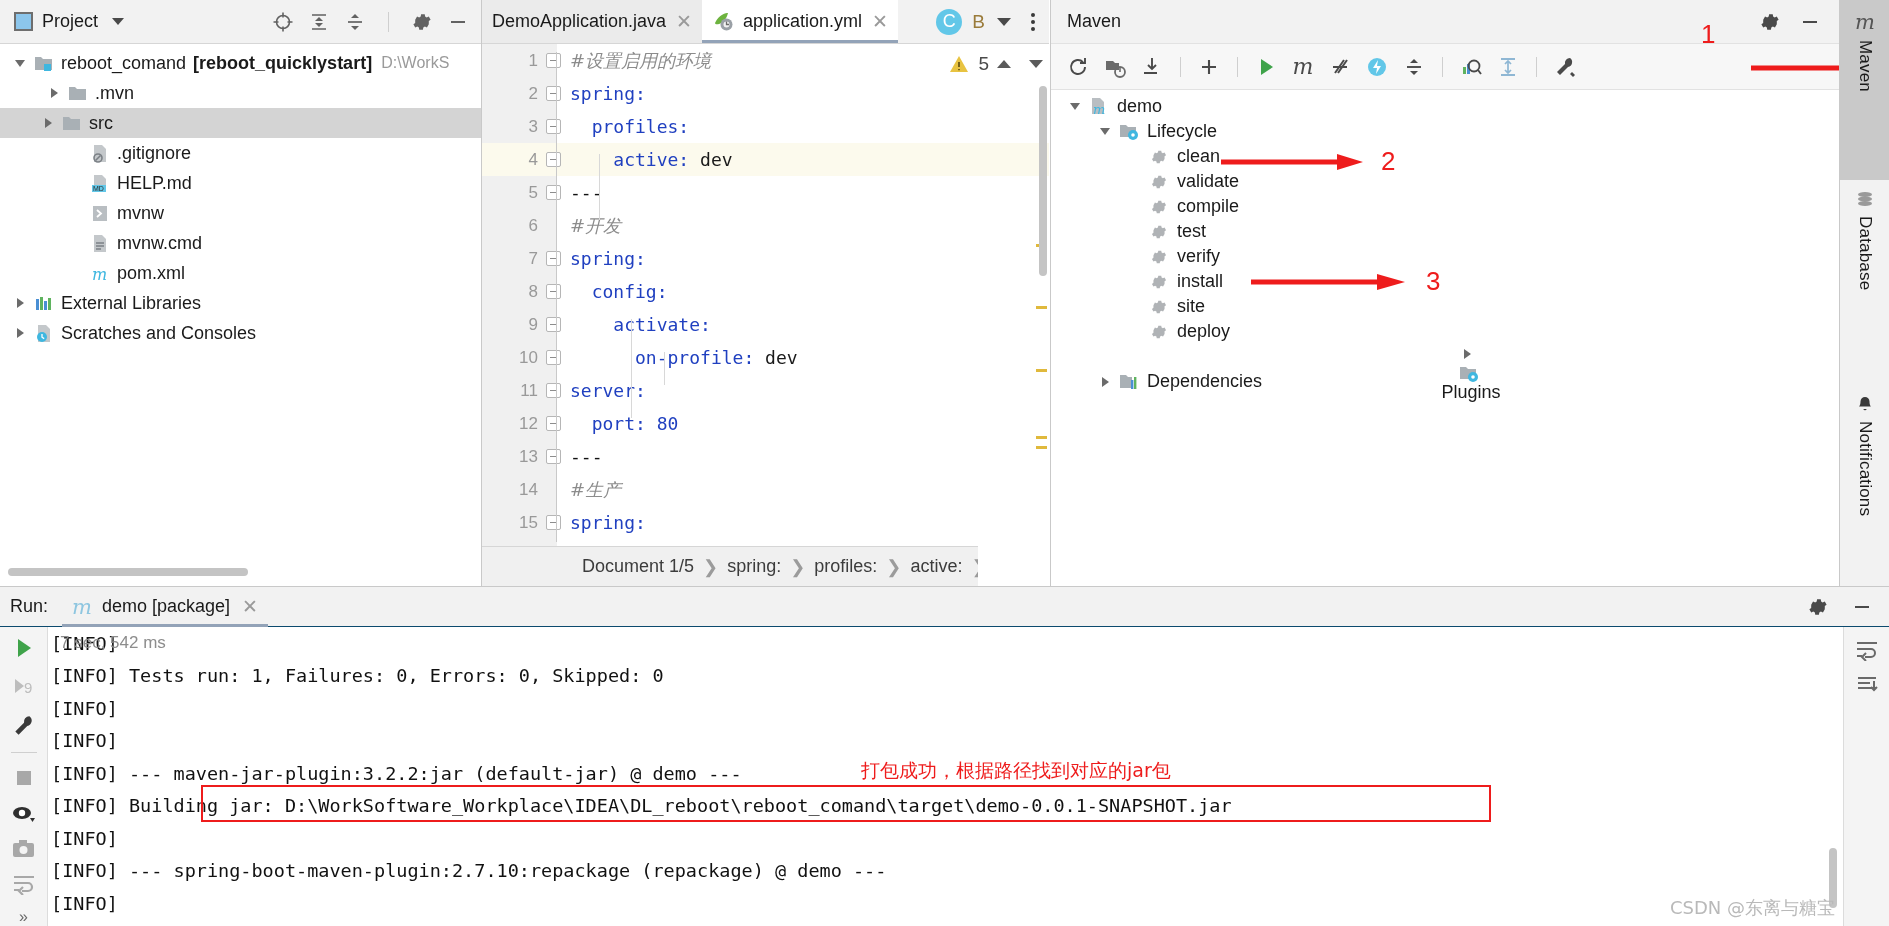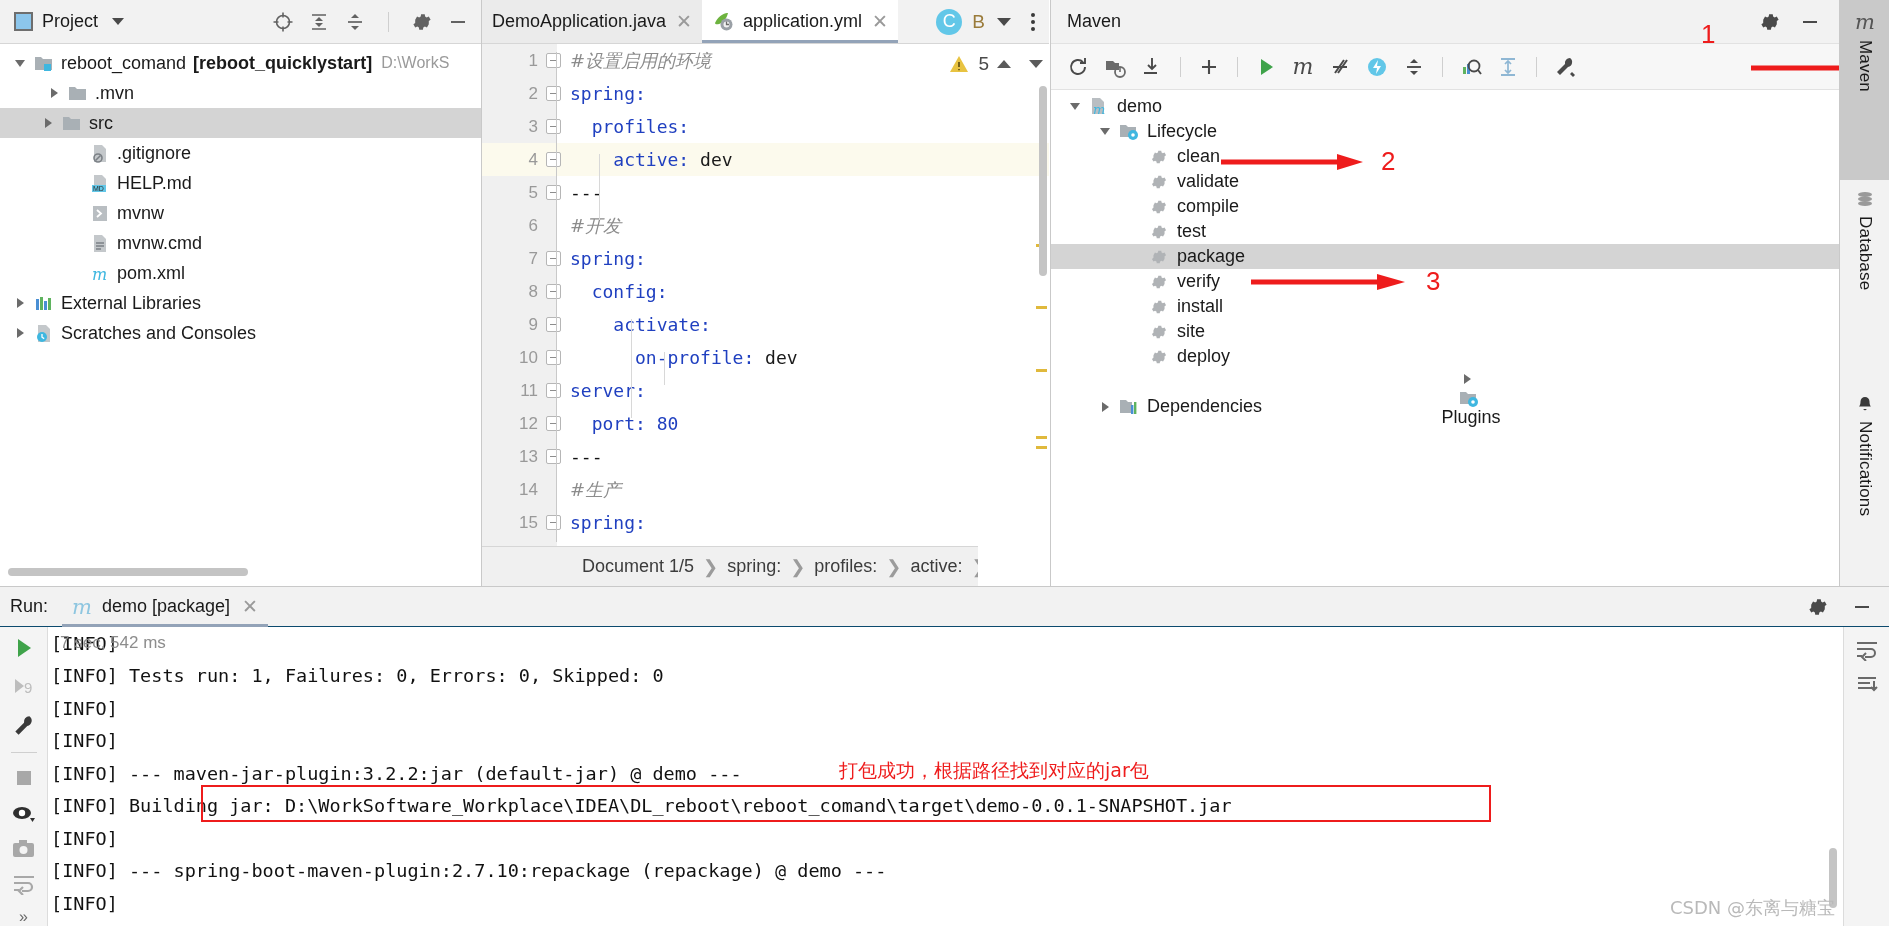--- a/index.html
+++ b/index.html
@@ -628,30 +628,20 @@
         <div class="mnode" style="padding-left: 74px;">
           <span class="arrow none"></span>
           <span class="ico fi">
             <svg width="18" height="18" viewBox="0 0 24 24">
               <path fill="#b0b3b6" d="M12 8.6a3.4 3.4 0 100 6.8 3.4 3.4 0 000-6.8zm0 5a1.6 1.6 0 110-3.2 1.6 1.6 0 010 3.2z"></path>
               <path fill="#b0b3b6" d="M19.4 13a7.8 7.8 0 000-2l2-1.5-2-3.4-2.3 1a7.6 7.6 0 00-1.7-1l-.4-2.5h-4l-.4 2.5c-.6.2-1.2.6-1.7 1l-2.3-1-2 3.4L4.6 11a7.8 7.8 0 000 2l-2 1.5 2 3.4 2.3-1c.5.4 1.1.8 1.7 1l.4 2.5h4l.4-2.5c.6-.2 1.2-.6 1.7-1l2.3 1 2-3.4L19.4 13z"></path>
             </svg>
           </span>
           <span class="mlabel">test</span>
         </div>
-        <div class="mnode sel" style="padding-left: 74px;">
-          <span class="arrow none"></span>
-          <span class="ico fi">
-            <svg width="18" height="18" viewBox="0 0 24 24">
-              <path fill="#b0b3b6" d="M12 8.6a3.4 3.4 0 100 6.8 3.4 3.4 0 000-6.8zm0 5a1.6 1.6 0 110-3.2 1.6 1.6 0 010 3.2z"></path>
-              <path fill="#b0b3b6" d="M19.4 13a7.8 7.8 0 000-2l2-1.5-2-3.4-2.3 1a7.6 7.6 0 00-1.7-1l-.4-2.5h-4l-.4 2.5c-.6.2-1.2.6-1.7 1l-2.3-1-2 3.4L4.6 11a7.8 7.8 0 000 2l-2 1.5 2 3.4 2.3-1c.5.4 1.1.8 1.7 1l.4 2.5h4l.4-2.5c.6-.2 1.2-.6 1.7-1l2.3 1 2-3.4L19.4 13z"></path>
-            </svg>
-          </span>
-          <span class="mlabel">package</span>
-        </div>
         <div class="mnode" style="padding-left: 74px;">
           <span class="arrow none"></span>
           <span class="ico fi">
             <svg width="18" height="18" viewBox="0 0 24 24">
               <path fill="#b0b3b6" d="M12 8.6a3.4 3.4 0 100 6.8 3.4 3.4 0 000-6.8zm0 5a1.6 1.6 0 110-3.2 1.6 1.6 0 010 3.2z"></path>
               <path fill="#b0b3b6" d="M19.4 13a7.8 7.8 0 000-2l2-1.5-2-3.4-2.3 1a7.6 7.6 0 00-1.7-1l-.4-2.5h-4l-.4 2.5c-.6.2-1.2.6-1.7 1l-2.3-1-2 3.4L4.6 11a7.8 7.8 0 000 2l-2 1.5 2 3.4 2.3-1c.5.4 1.1.8 1.7 1l.4 2.5h4l.4-2.5c.6-.2 1.2-.6 1.7-1l2.3 1 2-3.4L19.4 13z"></path>
             </svg>
           </span>
           <span class="mlabel">verify</span>
         </div>
@@ -829,21 +819,21 @@
           <div class="conline">[INFO] Tests run: 1, Failures: 0, Errors: 0, Skipped: 0</div>
           <div class="conline">[INFO]</div>
           <div class="conline">[INFO]</div>
           <div class="conline">[INFO] --- maven-jar-plugin:3.2.2:jar (default-jar) @ demo ---</div>
           <div class="conline">[INFO] Building jar: D:\WorkSoftware_Workplace\IDEA\DL_reboot\reboot_comand\target\demo-0.0.1-SNAPSHOT.jar</div>
           <div class="conline">[INFO]</div>
           <div class="conline">[INFO] --- spring-boot-maven-plugin:2.7.10:repackage (repackage) @ demo ---</div>
           <div class="conline">[INFO]</div>
         </div>
       <div class="redbox" style="left:152px; top:158px; width:1290px; height:37px;"></div>
-      <div class="red-note" style="left:790px; top:131px;">打包成功，根据路径找到对应的jar包</div>
+      <div class="red-note" style="left:812px; top:131px;">打包成功，根据路径找到对应的jar包</div>
     </div>
     <div id="timebadge">7 sec, 542 ms</div>
 
     <div id="run-right-stripe">
       <span class="ico">
           <svg width="26" height="22" viewBox="0 0 26 22">
             <path d="M3 4h20M3 10h14a4 4 0 010 8h-6M3 17h5" stroke="#6a6a6a" stroke-width="2" fill="none"></path>
             <path d="M12 14l-4 4 4 4" stroke="#6a6a6a" stroke-width="2" fill="none"></path>
           </svg>
         </span>

